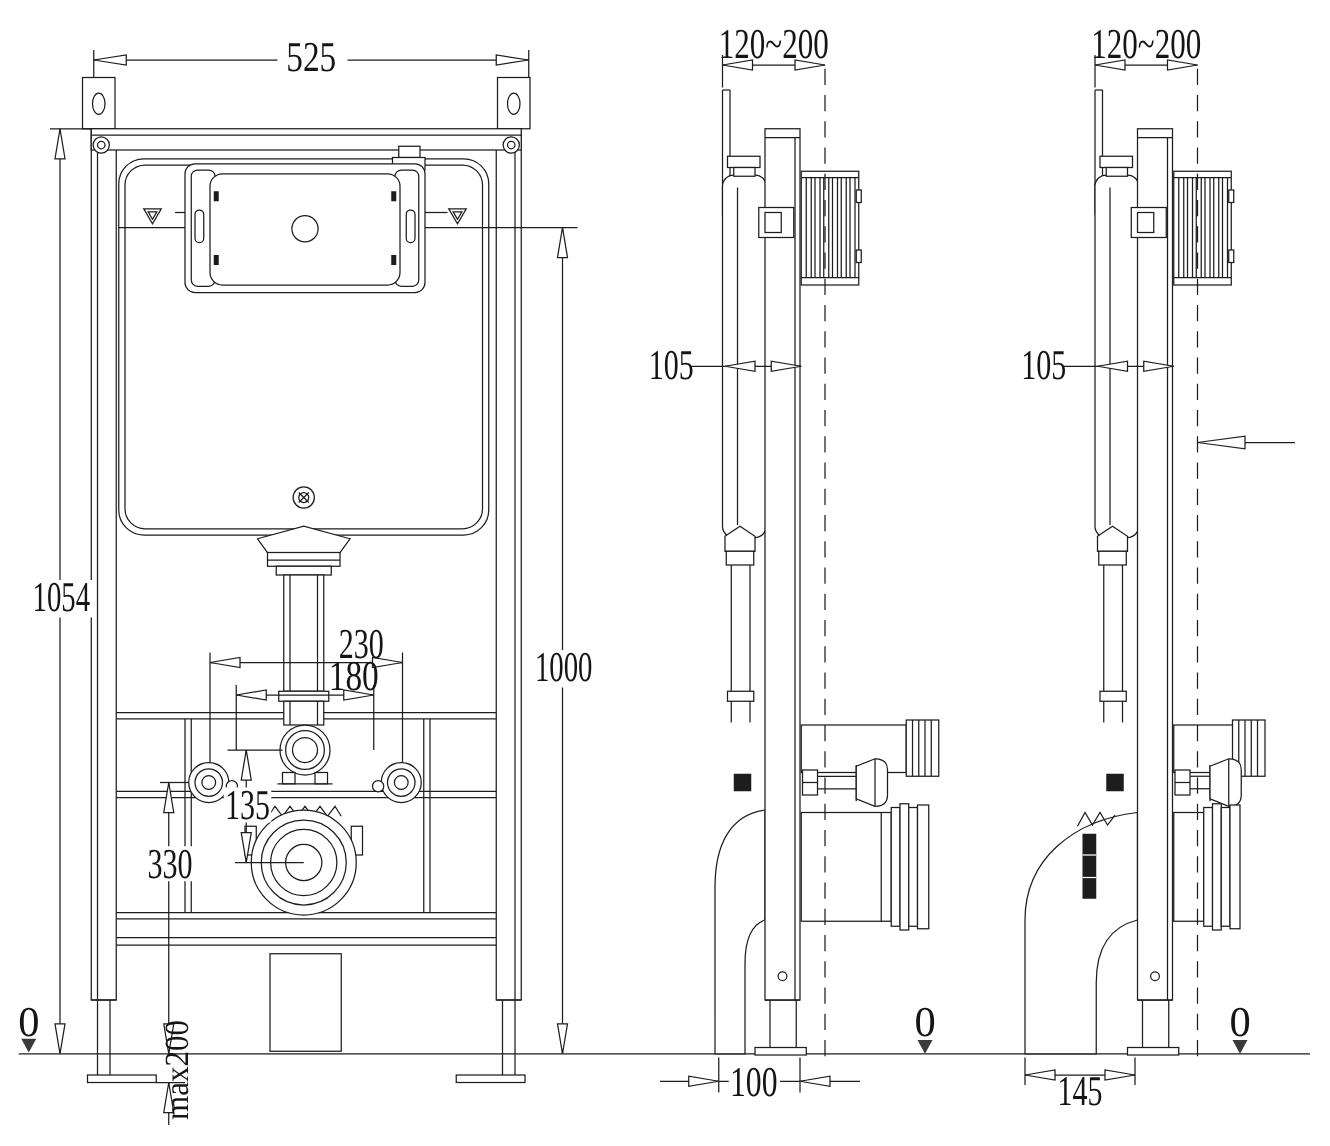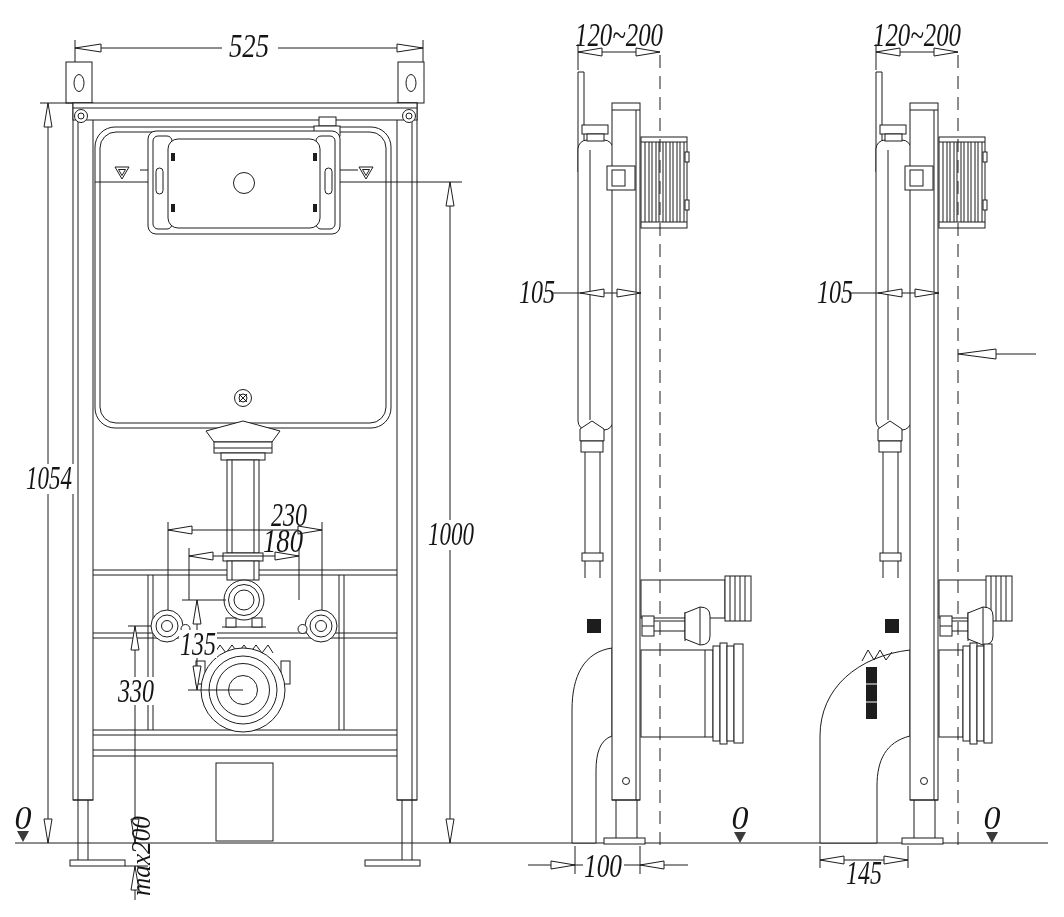--- a/index.html
+++ b/index.html
@@ -1,16 +1,16 @@
 <!DOCTYPE html>
 <html><head>
 <meta charset="utf-8">
 <style>
   html,body{margin:0;padding:0;background:#fff;}
-  .canvas{width:1064px;height:917px;position:relative;background:#f97316;overflow:hidden;font-style:italic;}
+  .canvas{width:1064px;height:917px;position:relative;background:#f97316;overflow:hidden;}
   svg{display:block;}
   svg text{font-family:"Liberation Serif","DejaVu Serif",serif;fill:#151515;stroke:none;}
   .dim{font-size:34px;}
   .dim-sm{font-size:27px;}
 </style>
 </head>
 <body>
 
 <div class="canvas">
 <svg width="1064" height="917" viewBox="0 0 1064 917">

